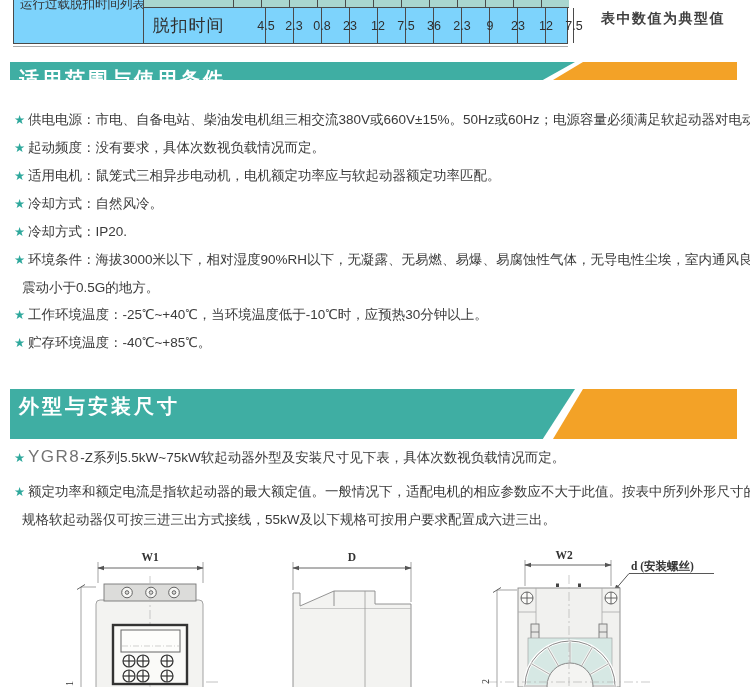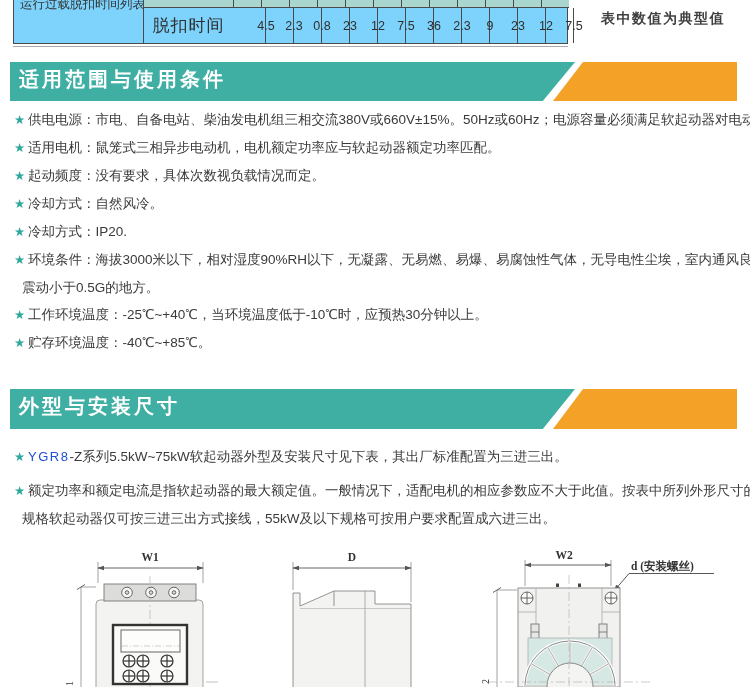--- a/index.html
+++ b/index.html
@@ -29,23 +29,23 @@
   .tt-band + .tt-band, .tt-val { border-left:1.3px solid #4a4a4a; }
   .tt-hdr { grid-row:2; font-size:17px; letter-spacing:1px; color:#2f2f2f; }
   .tt-val { grid-row:2; font-size:12.5px; color:#2f2f2f;margin-left:32px; }
   .tt-underline { position:absolute; left:13px; top:45.5px; width:555px; height:1.2px; background:#aaaaaa; }
   .tt-note {
     position:absolute; left:601px; top:2px; font-size:14px; font-weight:bold;
     color:#3f3f3f; letter-spacing:1.5px; white-space:nowrap;margin-top:8px;
   }
 
   
-  .banner { position:absolute; left:0; width:750px; height:39px; }
+  .banner { position:absolute; left:0; width:750px; height:18px; }
   .banner-1 { top:62px; }
-  .banner-2 { top:389px; height:40px; }
+  .banner-2 { top:389px; height:50px; }
   .banner-teal {
     position:absolute; left:10px; top:0; width:565px; height:100%;
     background:#3FAEA3;
     clip-path:polygon(0 0, 100% 0, 94.3% 100%, 0 100%);
   }
   .banner-orange {
     position:absolute; left:553px; top:0; width:184px; height:100%;
     background:#F3A227;
     clip-path:polygon(16.3% 0, 100% 0, 100% 100%, 0 100%);
   }
@@ -57,21 +57,21 @@
   .banner-2 .banner-title { line-height:34px; }
 
   
   .bullets { position:absolute; left:0; width:750px; font-size:13.5px; color:#3a3a3a; line-height:27px; }
   .bullets-1 { top:106px; }
   .bullets-2 { top:443px; }
   .bl { padding-left:14px; white-space:nowrap; }
   .bl .star { color:#2EA89C; font-size:12.5px; display:inline-block; width:14px; }
   .bl-cont { padding-left:22px; white-space:nowrap; }
   .gap-top { margin-top:6px; }
-  .model { font-size:13px; letter-spacing:1.5px; font-weight:500; color:#1d4ed8;margin-top:28px; }
+  .model { font-size:17px; letter-spacing:1.5px; font-weight:500; color:#737373;margin-top:28px; }
 
   
   .drawings { position:absolute; left:0; top:538px; width:750px; height:149px; }
   svg text { font-family:"Liberation Serif", serif; fill:#333; }
 </style>
 </head>
 <body>
 
 <div class="page">
 
@@ -110,38 +110,38 @@
   <div class="tt-note">表中数值为典型值</div>
 
   <div class="banner banner-1">
     <div class="banner-teal"></div>
     <div class="banner-orange"></div>
     <div class="banner-title">适用范围与使用条件</div>
   </div>
 
   <div class="bullets bullets-1">
     <div class="bl"><span class="star">★</span><span>供电电源：市电、自备电站、柴油发电机组三相交流380V或660V±15%。50Hz或60Hz；电源容量必须满足软起动器对电动机的</span></div>
+    <div class="bl"><span class="star">★</span><span>起动频度：没有要求，具体次数视负载情况而定。</span></div>
     <div class="bl"><span class="star">★</span><span>适用电机：鼠笼式三相异步电动机，电机额定功率应与软起动器额定功率匹配。</span></div>
-    <div class="bl"><span class="star">★</span><span>起动频度：没有要求，具体次数视负载情况而定。</span></div>
     <div class="bl"><span class="star">★</span><span>冷却方式：自然风冷。</span></div>
     <div class="bl"><span class="star">★</span><span>冷却方式：IP20.</span></div>
     <div class="bl"><span class="star">★</span><span>环境条件：海拔3000米以下，相对湿度90%RH以下，无凝露、无易燃、易爆、易腐蚀性气体，无导电性尘埃，室内通风良好、</span></div>
     <div class="bl-cont">震动小于0.5G的地方。</div>
     <div class="bl"><span class="star">★</span><span>工作环境温度：-25℃~+40℃，当环境温度低于-10℃时，应预热30分钟以上。</span></div>
     <div class="bl"><span class="star">★</span><span>贮存环境温度：-40℃~+85℃。</span></div>
   </div>
 
   <div class="banner banner-2">
     <div class="banner-teal"></div>
     <div class="banner-orange"></div>
     <div class="banner-title">外型与安装尺寸</div>
   </div>
 
   <div class="bullets bullets-2">
-    <div class="bl"><span class="star">★</span><span class="model">YGR8</span><span>-Z系列5.5kW~75kW软起动器外型及安装尺寸见下表，其出厂标准配置为三进三出。</span></div>
+    <div class="bl"><span class="star">★</span><span class="model">YGR8</span><span>-Z系列5.5kW~75kW软起动器外型及安装尺寸见下表，具体次数视负载情况而定。</span></div>
     <div class="bl gap-top"><span class="star">★</span><span>额定功率和额定电流是指软起动器的最大额定值。一般情况下，适配电机的相应参数应不大于此值。按表中所列外形尺寸的75kW</span></div>
     <div class="bl-cont">规格软起动器仅可按三进三出方式接线，55kW及以下规格可按用户要求配置成六进三出。</div>
   </div>
 
   <svg class="drawings" width="750" height="149" viewBox="0 538 750 149" xmlns="http://www.w3.org/2000/svg">
     <defs>
       <marker id="ar" viewBox="0 0 10 10" refX="9" refY="5" markerWidth="8" markerHeight="8" orient="auto-start-reverse">
         <path d="M0,1.5 L10,5 L0,8.5 z" fill="#555"></path>
       </marker>
     </defs>

